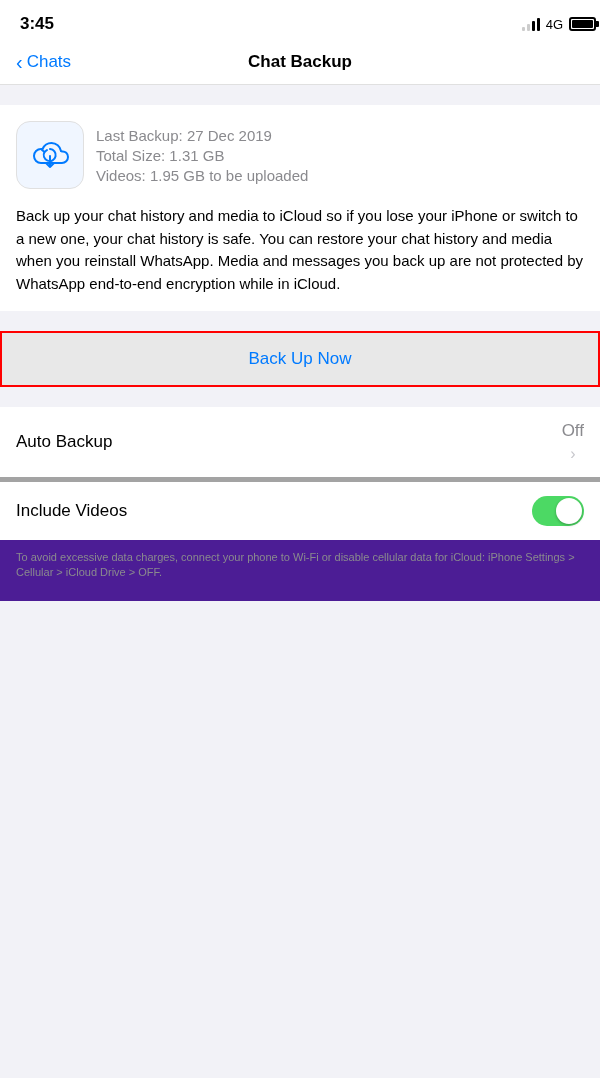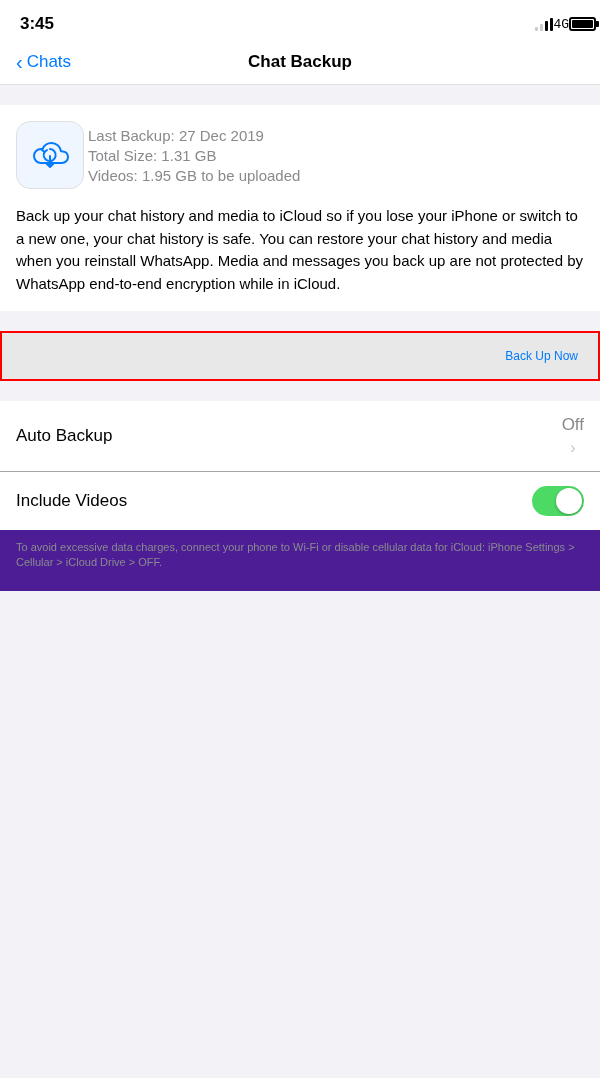--- a/index.html
+++ b/index.html
@@ -21,21 +21,21 @@
       padding: 10px 4px 6px 20px;
       height: 44px;
     }
     .status-time {
       font-size: 17px;
       font-weight: 600;
     }
     .status-icons {
       display: flex;
       align-items: center;
-      font-family: Liberation Mono, monospace;
+      gap: 6px;
     }
     .signal-bars {
       display: flex;
       align-items: flex-end;
       gap: 2px;
       height: 14px;
     }
     .signal-bar {
       width: 3px;
       background: #000;
@@ -112,21 +112,21 @@
     }
 
     
     .backup-card {
       background: #fff;
       padding: 16px;
     }
     .backup-info-row {
       display: flex;
       align-items: center;
-      gap: 4px;
+      gap: 12px;
       margin-bottom: 16px;
     }
     .cloud-icon-wrap {
       width: 68px;
       height: 68px;
       background: #f0f6ff;
       border: 1px solid #e0e0e0;
       border-radius: 14px;
       display: flex;
       align-items: center;
@@ -150,39 +150,39 @@
       font-size: 15px;
       color: #000;
       line-height: 1.5;
       margin-top: 12px;
     }
     .backup-now-btn {
       background: #e8e8e8;
       border: 2px solid #ff0000;
       width: 100%;
       padding: 16px 20px;
-      text-align: right;
-      font-size: 12px;
+      text-align: center;
+      font-size: 17px;
       color: #007aff;
       cursor: pointer;
       outline: none;
       display: block;
     }
 
     
     .settings-section {
       background: #fff;
       margin-top: 20px;
     }
     .settings-row {
       display: flex;
       align-items: center;
       justify-content: space-between;
       padding: 14px 16px;
-      border-bottom: 1px solid #a3a3a3;
+      border-bottom: 5px solid #a3a3a3;
     }
     .settings-row:last-child {
       border-bottom: none;
     }
     .settings-label {
       font-size: 17px;
       color: #000;
     }
     .settings-value-wrap {
       display: flex;

